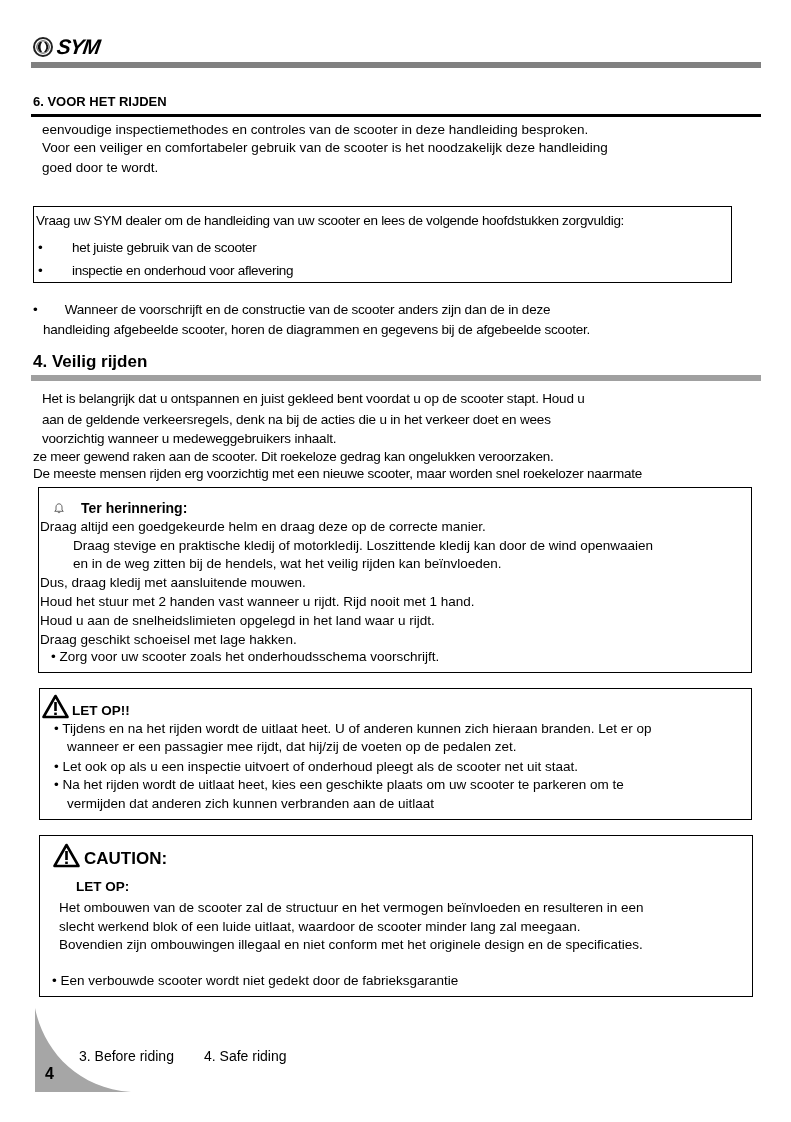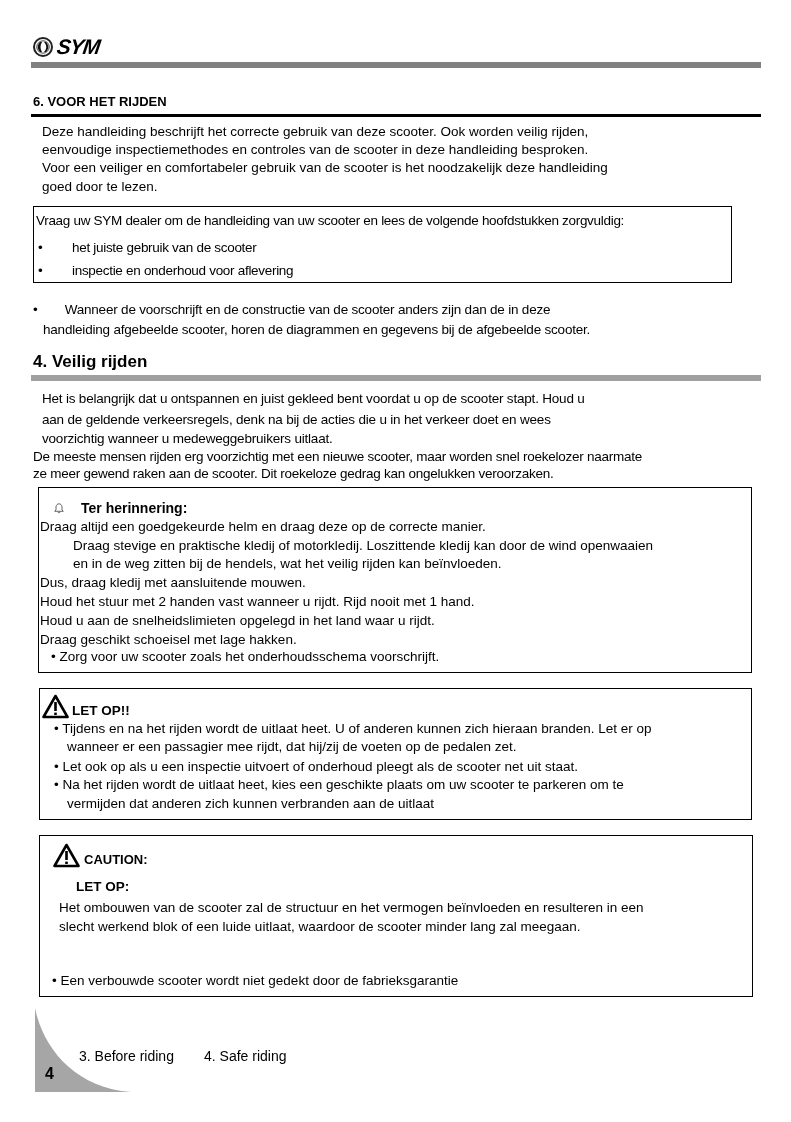--- a/index.html
+++ b/index.html
@@ -77,24 +77,23 @@
     <path d="M11 5 C 14 8, 14 12, 11 15 L 13 15 C 16 12, 16 8, 13 5 Z" fill="#111"></path>
   </svg>
   <span class="logo-text">SYM</span>
 </div>
 <div class="abs gray-bar"></div>
 
 <div class="abs sec3-title">6.  VOOR HET RIJDEN</div>
 <div class="abs black-rule"></div>
 
 <div class="abs para p-intro">
-  <div>Deze handleiding beschrijft het correcte gebruik van deze scooter. Ook worden veilig rijden,</div>
   <div style="height:16px;line-height:16px;">eenvoudige inspectiemethodes en controles van de scooter in deze handleiding besproken.</div>
   <div>Voor een veiliger en comfortabeler gebruik van de scooter is het noodzakelijk deze handleiding</div>
-  <div>goed door te lezen.</div>
+  <div>goed door te wordt.</div>
 </div>
 
 <div class="abs box1">
   <div class="row" style="top:6px;">Vraag uw SYM dealer om de handleiding van uw scooter en lees de volgende hoofdstukken zorgvuldig:</div>
   <div class="row" style="top:33px;">
     <span class="bullet">•</span>
     <span class="btxt">het juiste gebruik van de scooter</span>
   </div>
   <div class="row" style="top:56px;">
     <span class="bullet">•</span>
@@ -110,25 +109,25 @@
   </div>
   <div class="l2">handleiding afgebeelde scooter, horen de diagrammen en gegevens bij de afgebeelde scooter.</div>
 </div>
 
 <div class="abs sec4-title">4. Veilig rijden</div>
 <div class="abs gray-bar2"></div>
 
 <div class="abs p-safe">
   <div>Het is belangrijk dat u ontspannen en juist gekleed bent voordat u op de scooter stapt. Houd u</div>
   <div>aan de geldende verkeersregels, denk na bij de acties die u in het verkeer doet en wees</div>
-  <div style="height:17px;line-height:17px;">voorzichtig wanneer u medeweggebruikers uitlaat.</div>
+  <div style="height:17px;line-height:17px;">voorzichtig wanneer u medeweggebruikers inhaalt.</div>
 </div>
 <div class="abs p-most">
+  <div>ze meer gewend raken aan de scooter. Dit roekeloze gedrag kan ongelukken veroorzaken.</div>
   <div>De meeste mensen rijden erg voorzichtig met een nieuwe scooter, maar worden snel roekelozer naarmate</div>
-  <div>ze meer gewend raken aan de scooter. Dit roekeloze gedrag kan ongelukken veroorzaken.</div>
 </div>
 
 <div class="abs box-remind">
   <div class="ln" style="left:14px;top:11px;">
     <svg width="12" height="12" viewBox="0 0 12 12" style="vertical-align:-1px;margin-right:4px;">
       <path d="M3 8 L3 5 C3 3, 4.5 1.8, 6 1.8 C7.5 1.8, 9 3, 9 5 L9 8 L10.3 9.3 L1.7 9.3 Z" fill="none" stroke="#555" stroke-width="0.9"></path>
       <path d="M5 10 C5 11, 7 11, 7 10" fill="none" stroke="#555" stroke-width="0.9"></path>
     </svg><span class="bold" style="font-size:14px;">Ter herinnering:</span>
   </div>
   <div class="ln" style="left:1px;top:30px;">Draag altijd een goedgekeurde helm en draag deze op de correcte manier.</div>
@@ -155,25 +154,26 @@
   <div class="ln" style="left:14px;top:87px;">• Na het rijden wordt de uitlaat heet, kies een geschikte plaats om uw scooter te parkeren om te</div>
   <div class="ln" style="left:27px;top:106px;">vermijden dat anderen zich kunnen verbranden aan de uitlaat</div>
 </div>
 
 <div class="abs box-caution">
   <div class="ln" style="left:13px;top:7px;line-height:26px;">
     <svg class="warn-icon" viewBox="0 0 27 25" style="vertical-align:-4px;">
       <path d="M13.5 2 L25.5 23 L1.5 23 Z" fill="none" stroke="#000" stroke-width="2.6" stroke-linejoin="round"></path>
       <rect x="12.2" y="8" width="2.6" height="9" fill="#000"></rect>
       <rect x="12.2" y="18.6" width="2.6" height="2.4" fill="#000"></rect>
-    </svg><span class="bold" style="font-size:13px;margin-left:4px;">CAUTION:</span>
+    </svg><span class="bold" style="font-size:17px;margin-left:4px;">CAUTION:</span>
   </div>
   <div class="ln bold" style="left:24px;top:42px;">LET OP:</div>
   <div class="ln" style="left:19px;top:63px;">Het ombouwen van de scooter zal de structuur en het vermogen beïnvloeden en resulteren in een</div>
   <div class="ln" style="left:19px;top:82px;">slecht werkend blok of een luide uitlaat, waardoor de scooter minder lang zal meegaan.</div>
+  <div class="ln" style="left:19px;top:100px;">Bovendien zijn ombouwingen illegaal en niet conform met het originele design en de specificaties.</div>
   <div class="ln" style="left:12px;top:136px;">• Een verbouwde scooter wordt niet gedekt door de fabrieksgarantie</div>
 </div>
 
 <svg class="abs footer-shape" viewBox="0 0 96 84">
   <path d="M0 0 C 8 40, 40 80, 96 84 L 0 84 Z" fill="#a6a6a6"></path>
 </svg>
 <div class="abs page-num">4</div>
 <div class="abs footer-link" style="left:79px;">3. Before riding</div>
 <div class="abs footer-link" style="left:204px;">4. Safe riding</div>
 

